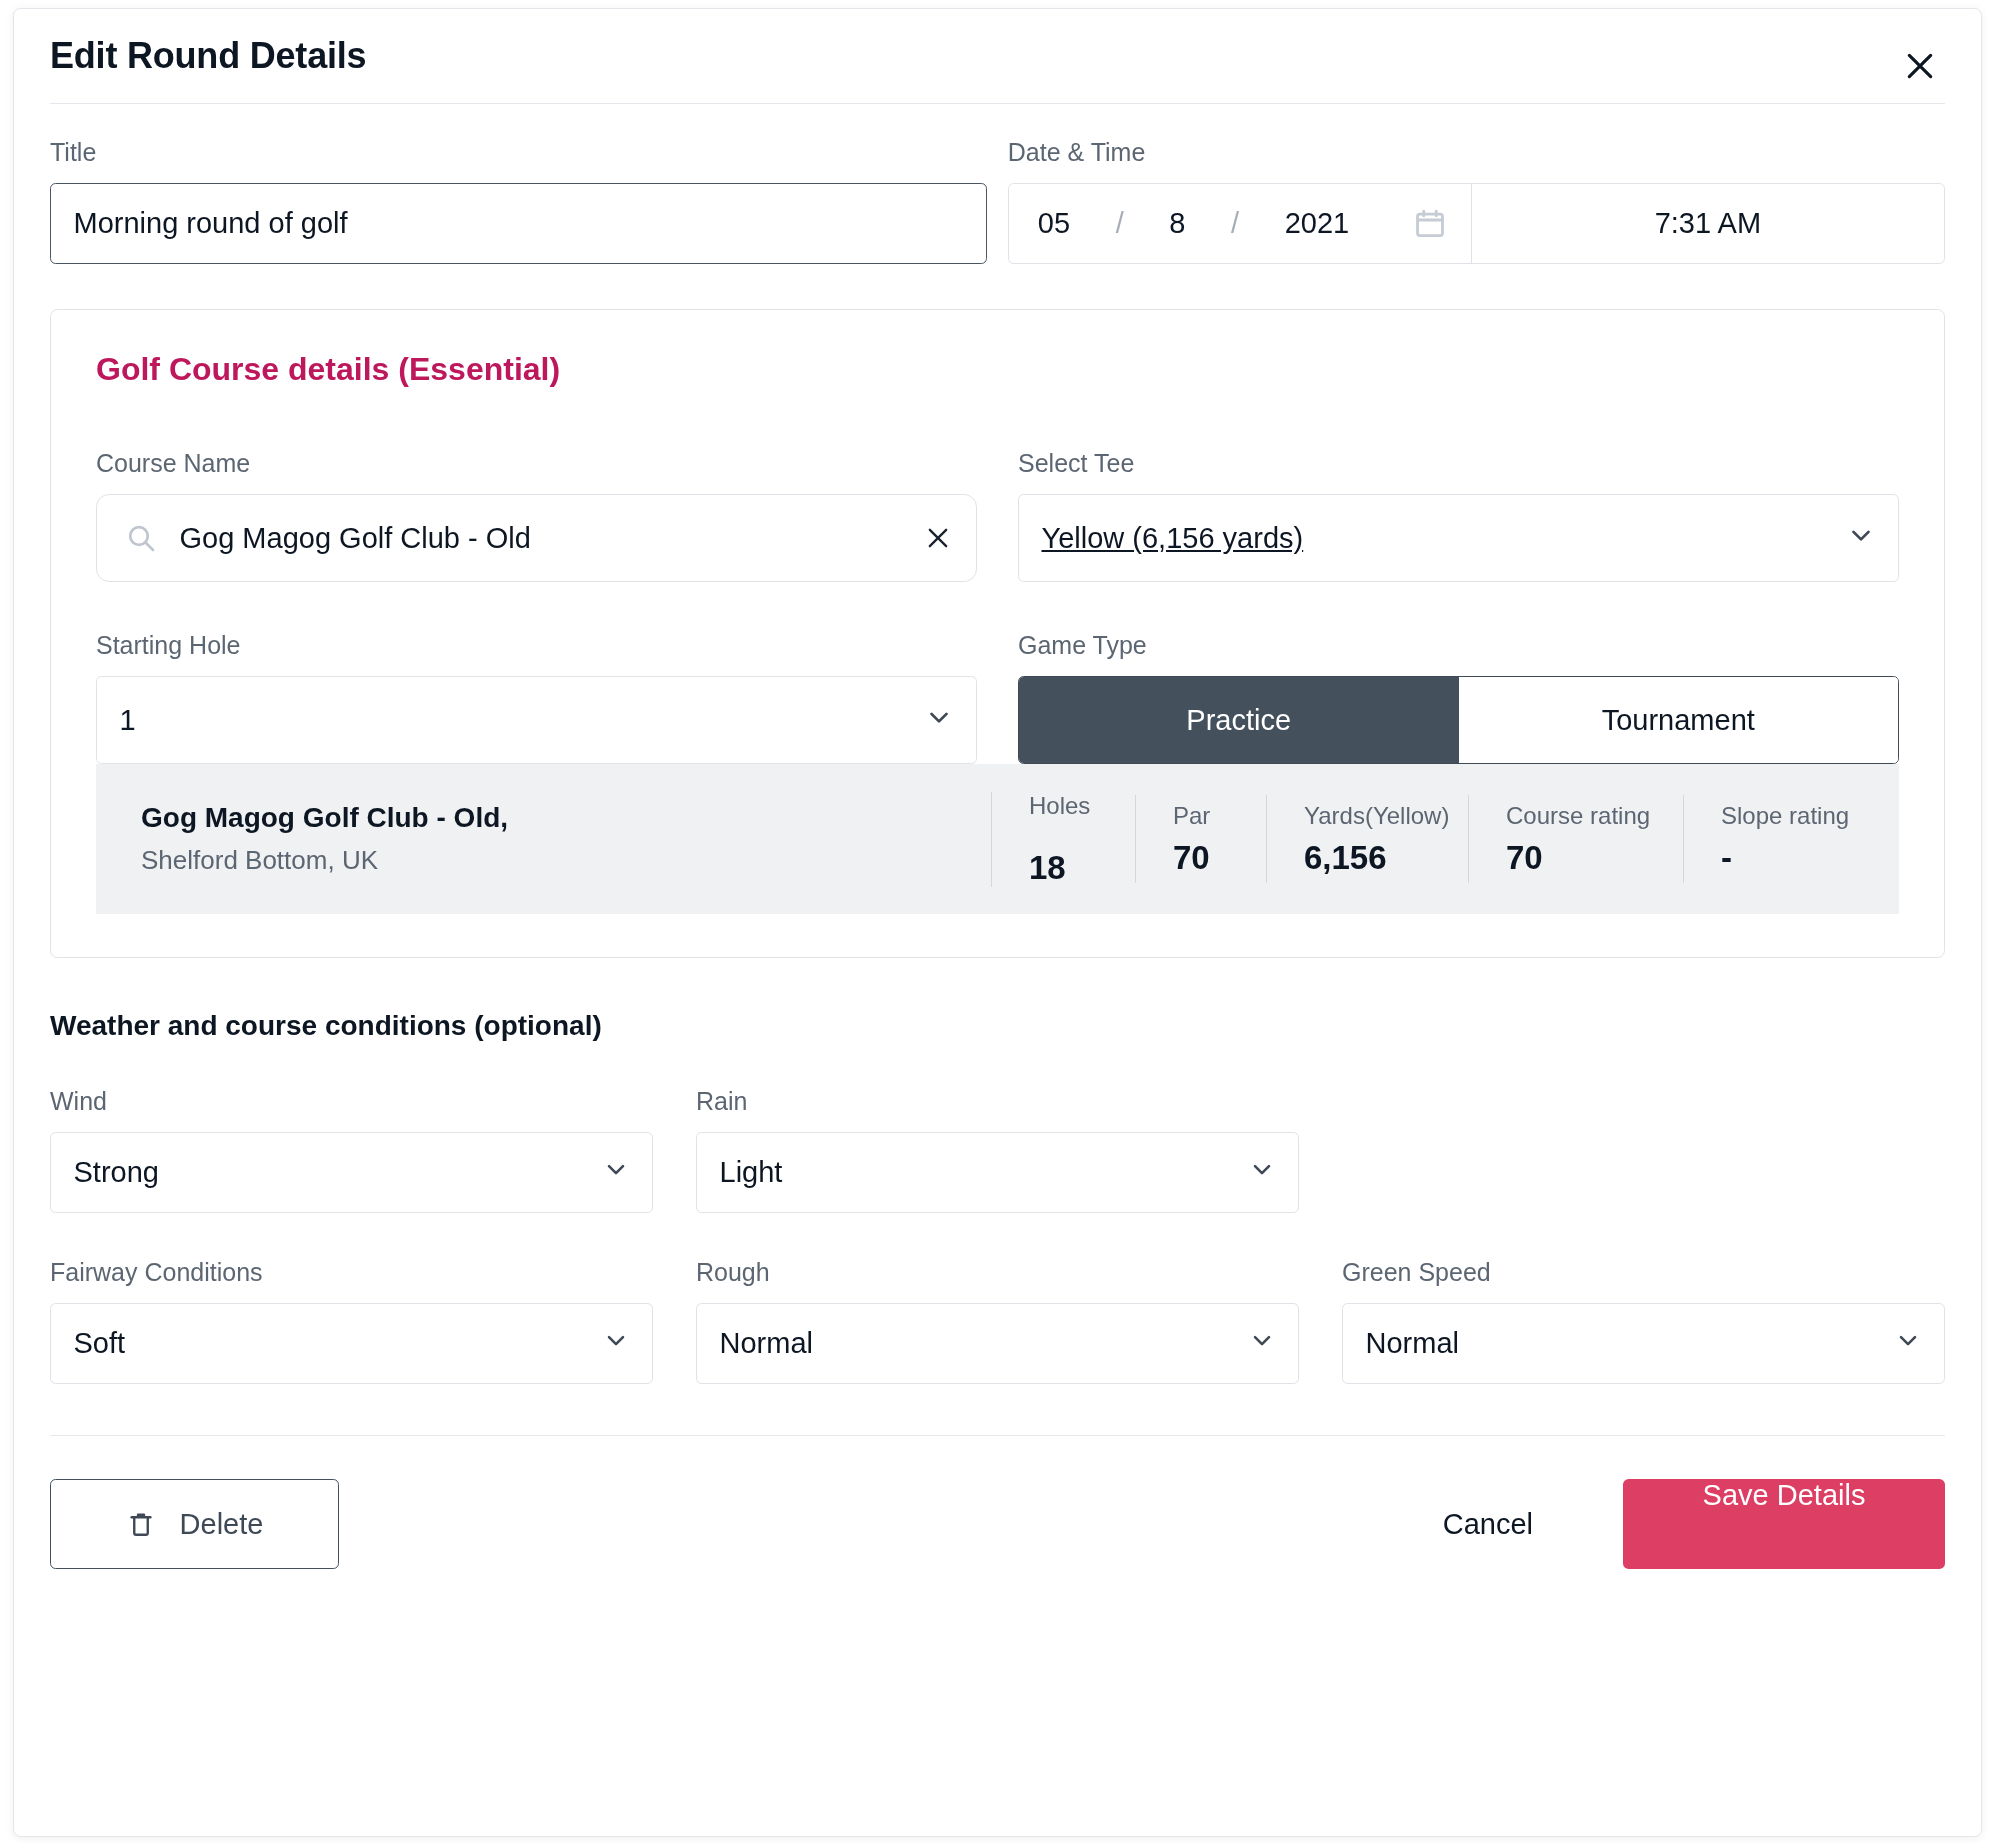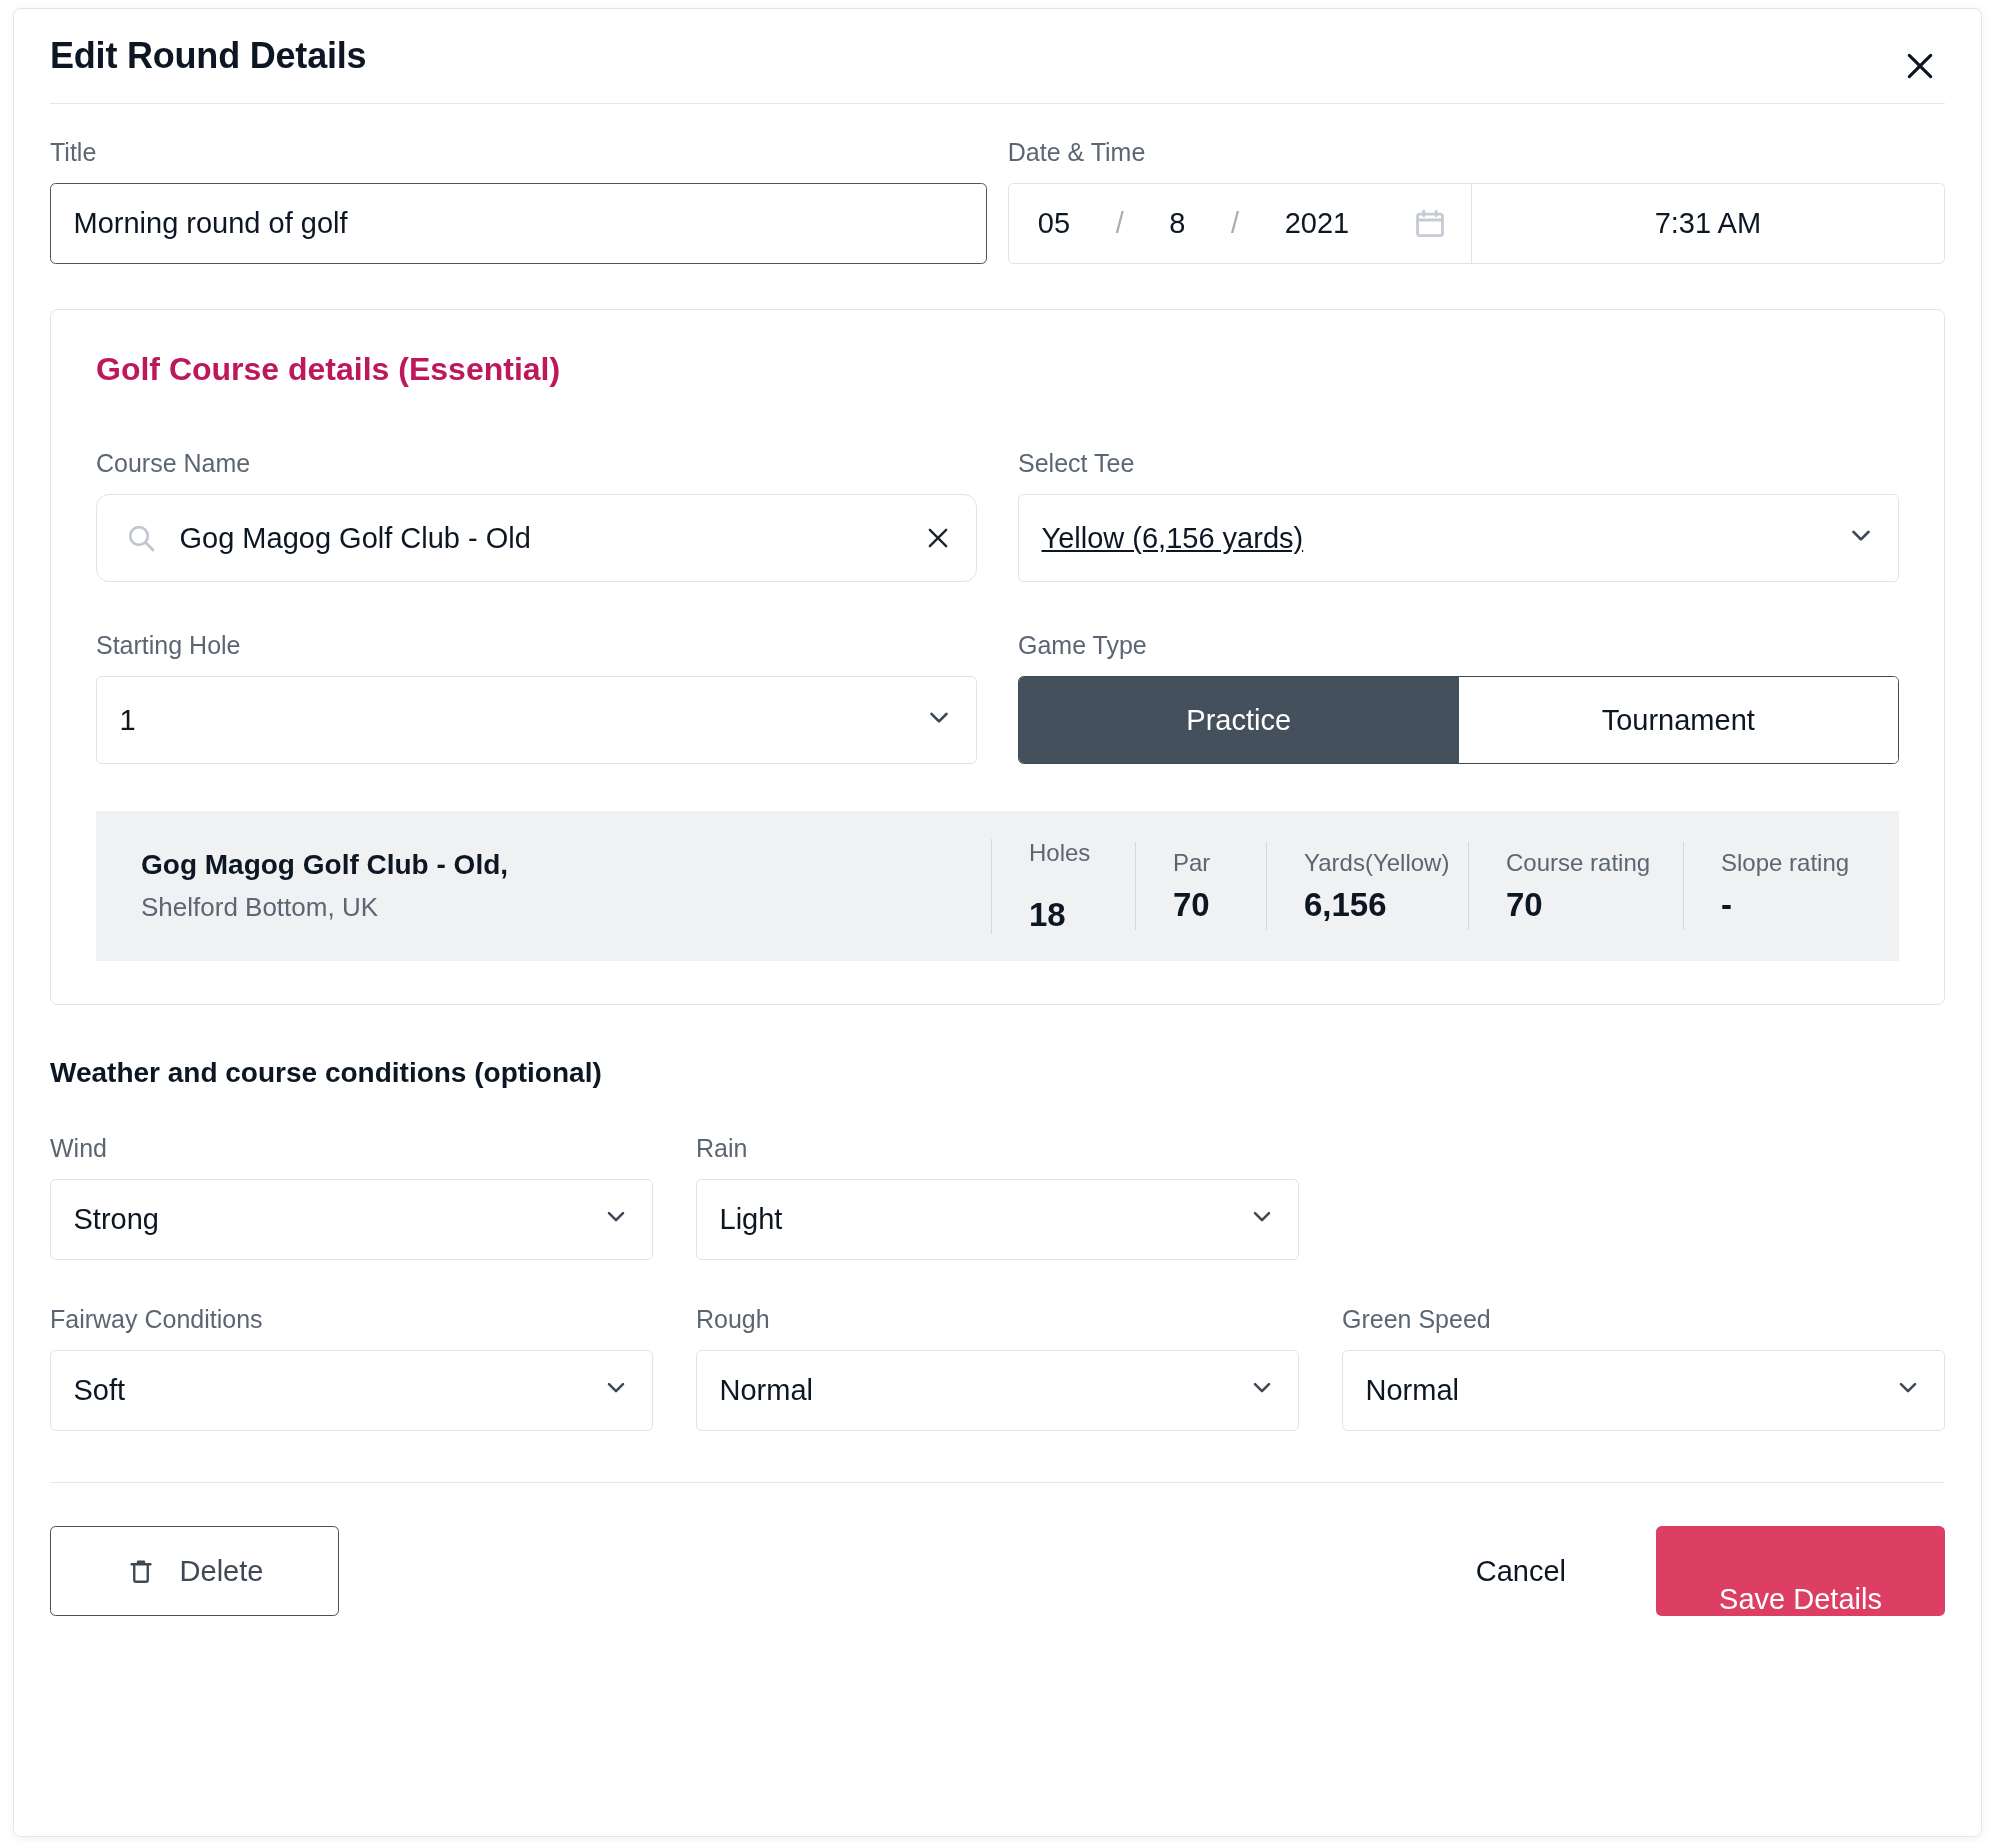--- a/index.html
+++ b/index.html
@@ -140,21 +140,20 @@
     flex: 1;
     display: flex; align-items: center; justify-content: center;
     font-size: 29px;
     cursor: pointer;
     background: #fff; color: #0d1623;
   }
   .seg-btn.active { background: #44505c; color: #ffffff; }
 
   
   .info {
-    margin-top: 47px;
     background: #f0f1f3;
     display: flex; align-items: center;
     height: 150px;
     padding: 0 45px 0 45px;
   }
   .info-name { flex: 1; }
   .info-name .n1 { font-size: 28px; font-weight: bold; color: #0d1623; }
   .info-name .n2 { font-size: 26px; color: #5c6672; margin-top: 11.2px; }
   .stat {
     padding: 0 0 0 37px;
@@ -197,23 +196,23 @@
     font-size: 29px; color: #3e4955;
     cursor: pointer;
   }
   .foot-spacer { flex: 1; }
   .cancel-btn {
     font-size: 29px; color: #0d1623;
     padding: 0 49px; cursor: pointer;
     display: flex; align-items: center; height: 90px;
   }
   .save-btn {
-    width: 289px; height: 90px;
+    width: 322px; height: 90px;
     background: #dd3e63; border-radius: 5.6px;
-    display: flex; align-items: flex-end; justify-content: center;
+    display: flex; align-items: flex-start; justify-content: center;
     font-size: 29px; color: #ffffff; font-weight: normal;
     cursor: pointer; margin-left: 41px;
   }
 </style>
 </head>
 <body>
 
 <div class="modal">
   <div class="inner">
 

